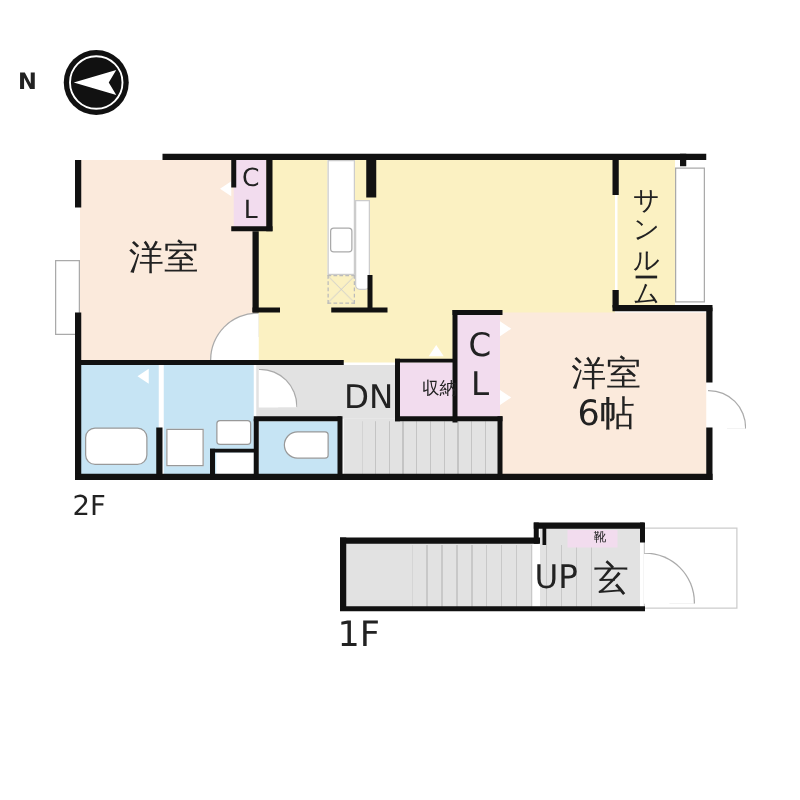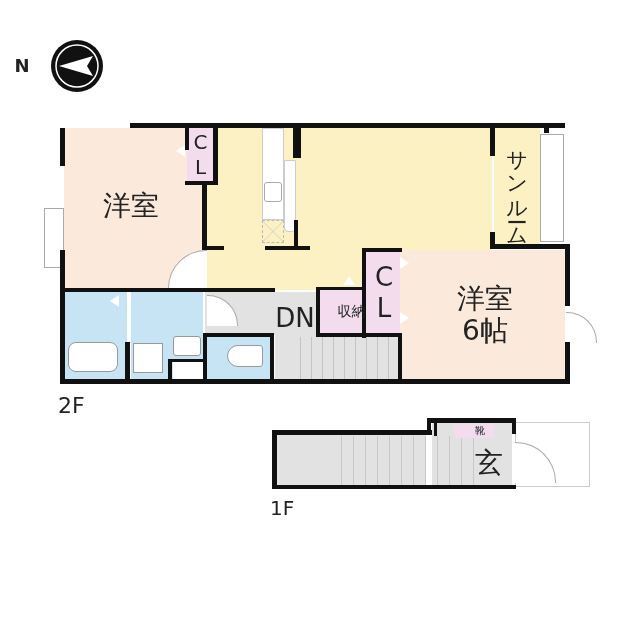--- a/index.html
+++ b/index.html
@@ -123,17 +123,18 @@
   <div class="lbl" style="left:470px;top:23px;width:20px;height:15px;font-size:10px;">靴</div>
 
   <div class="wall" style="left:272px;top:30px;width:160px;height:5px;"></div>
   <div class="wall" style="left:272px;top:30px;width:5px;height:58px;"></div>
   <div class="wall" style="left:272px;top:85px;width:244px;height:4px;"></div>
   <div class="wall" style="left:427px;top:18px;width:88px;height:5px;"></div>
   <div class="wall" style="left:427px;top:18px;width:4px;height:17px;"></div>
   <div class="wall" style="left:434px;top:20px;width:3px;height:16px;"></div>
   <div class="wall" style="left:512px;top:18px;width:4px;height:16px;"></div>
 
+  <div class="lbl" style="left:420px;top:46px;width:50px;height:34px;font-size:26px;">UP</div>
   <div class="lbl" style="left:470px;top:44px;width:38px;height:38px;font-size:28px;">玄</div>
 
 
-  <div class="lbl" style="left:270px;top:94px;width:40px;height:28px;font-size:20px;justify-content:flex-start;">1F</div>
+  <div class="lbl" style="left:270px;top:94px;width:40px;height:28px;font-size:28px;justify-content:flex-start;">1F</div>
 </div>
 
 </body></html>

